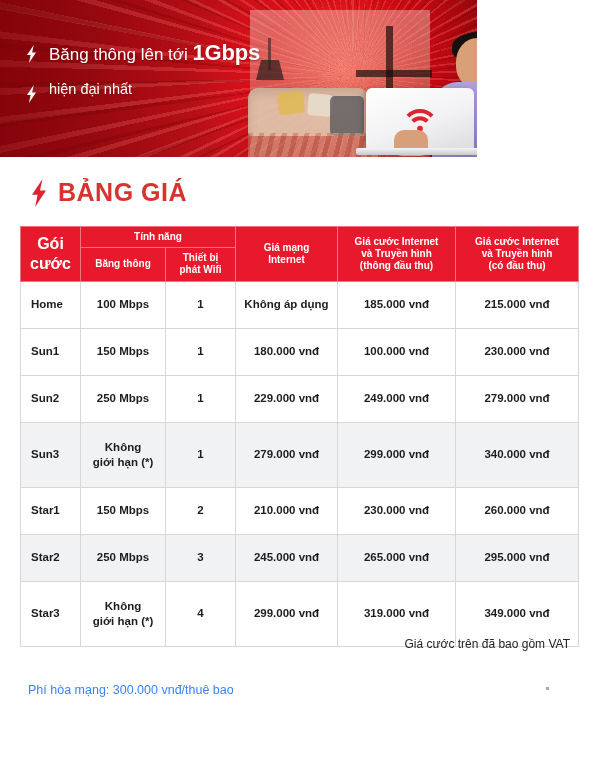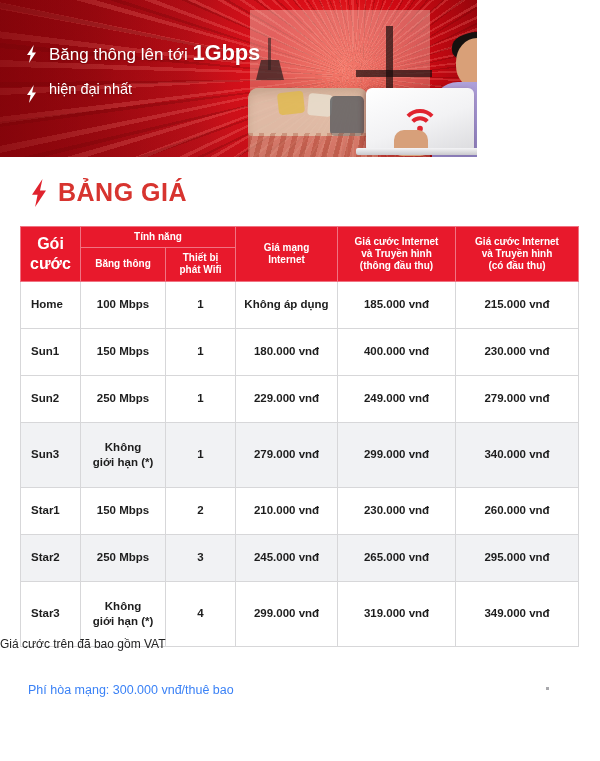--- a/index.html
+++ b/index.html
@@ -306,20 +306,21 @@
   .price-table tbody td.pkgcell {
     text-align: left;
     padding-left: 10px;
   }
 
   .vat-note {
     position: absolute;
     left: 0;
     top: 637px;
     width: 570px;
+    text-align: right;
     font-size: 12px;
     color: #232323;
   }
   .footer-notes {
     position: absolute;
     left: 28px;
     top: 680px;
     font-size: 12.5px;
     color: #3b82f6;
     line-height: 1.72;
@@ -451,21 +452,21 @@
         <td>1</td>
         <td>Không áp dụng</td>
         <td>185.000 vnđ</td>
         <td>215.000 vnđ</td>
       </tr>
       <tr>
         <td class="pkgcell">Sun1</td>
         <td>150 Mbps</td>
         <td>1</td>
         <td>180.000 vnđ</td>
-        <td>400.000 vnđ</td>
+        <td>100.000 vnđ</td>
         <td>230.000 vnđ</td>
       </tr>
       <tr>
         <td class="pkgcell">Sun2</td>
         <td>250 Mbps</td>
         <td>1</td>
         <td>229.000 vnđ</td>
         <td>249.000 vnđ</td>
         <td>279.000 vnđ</td>
       </tr>

